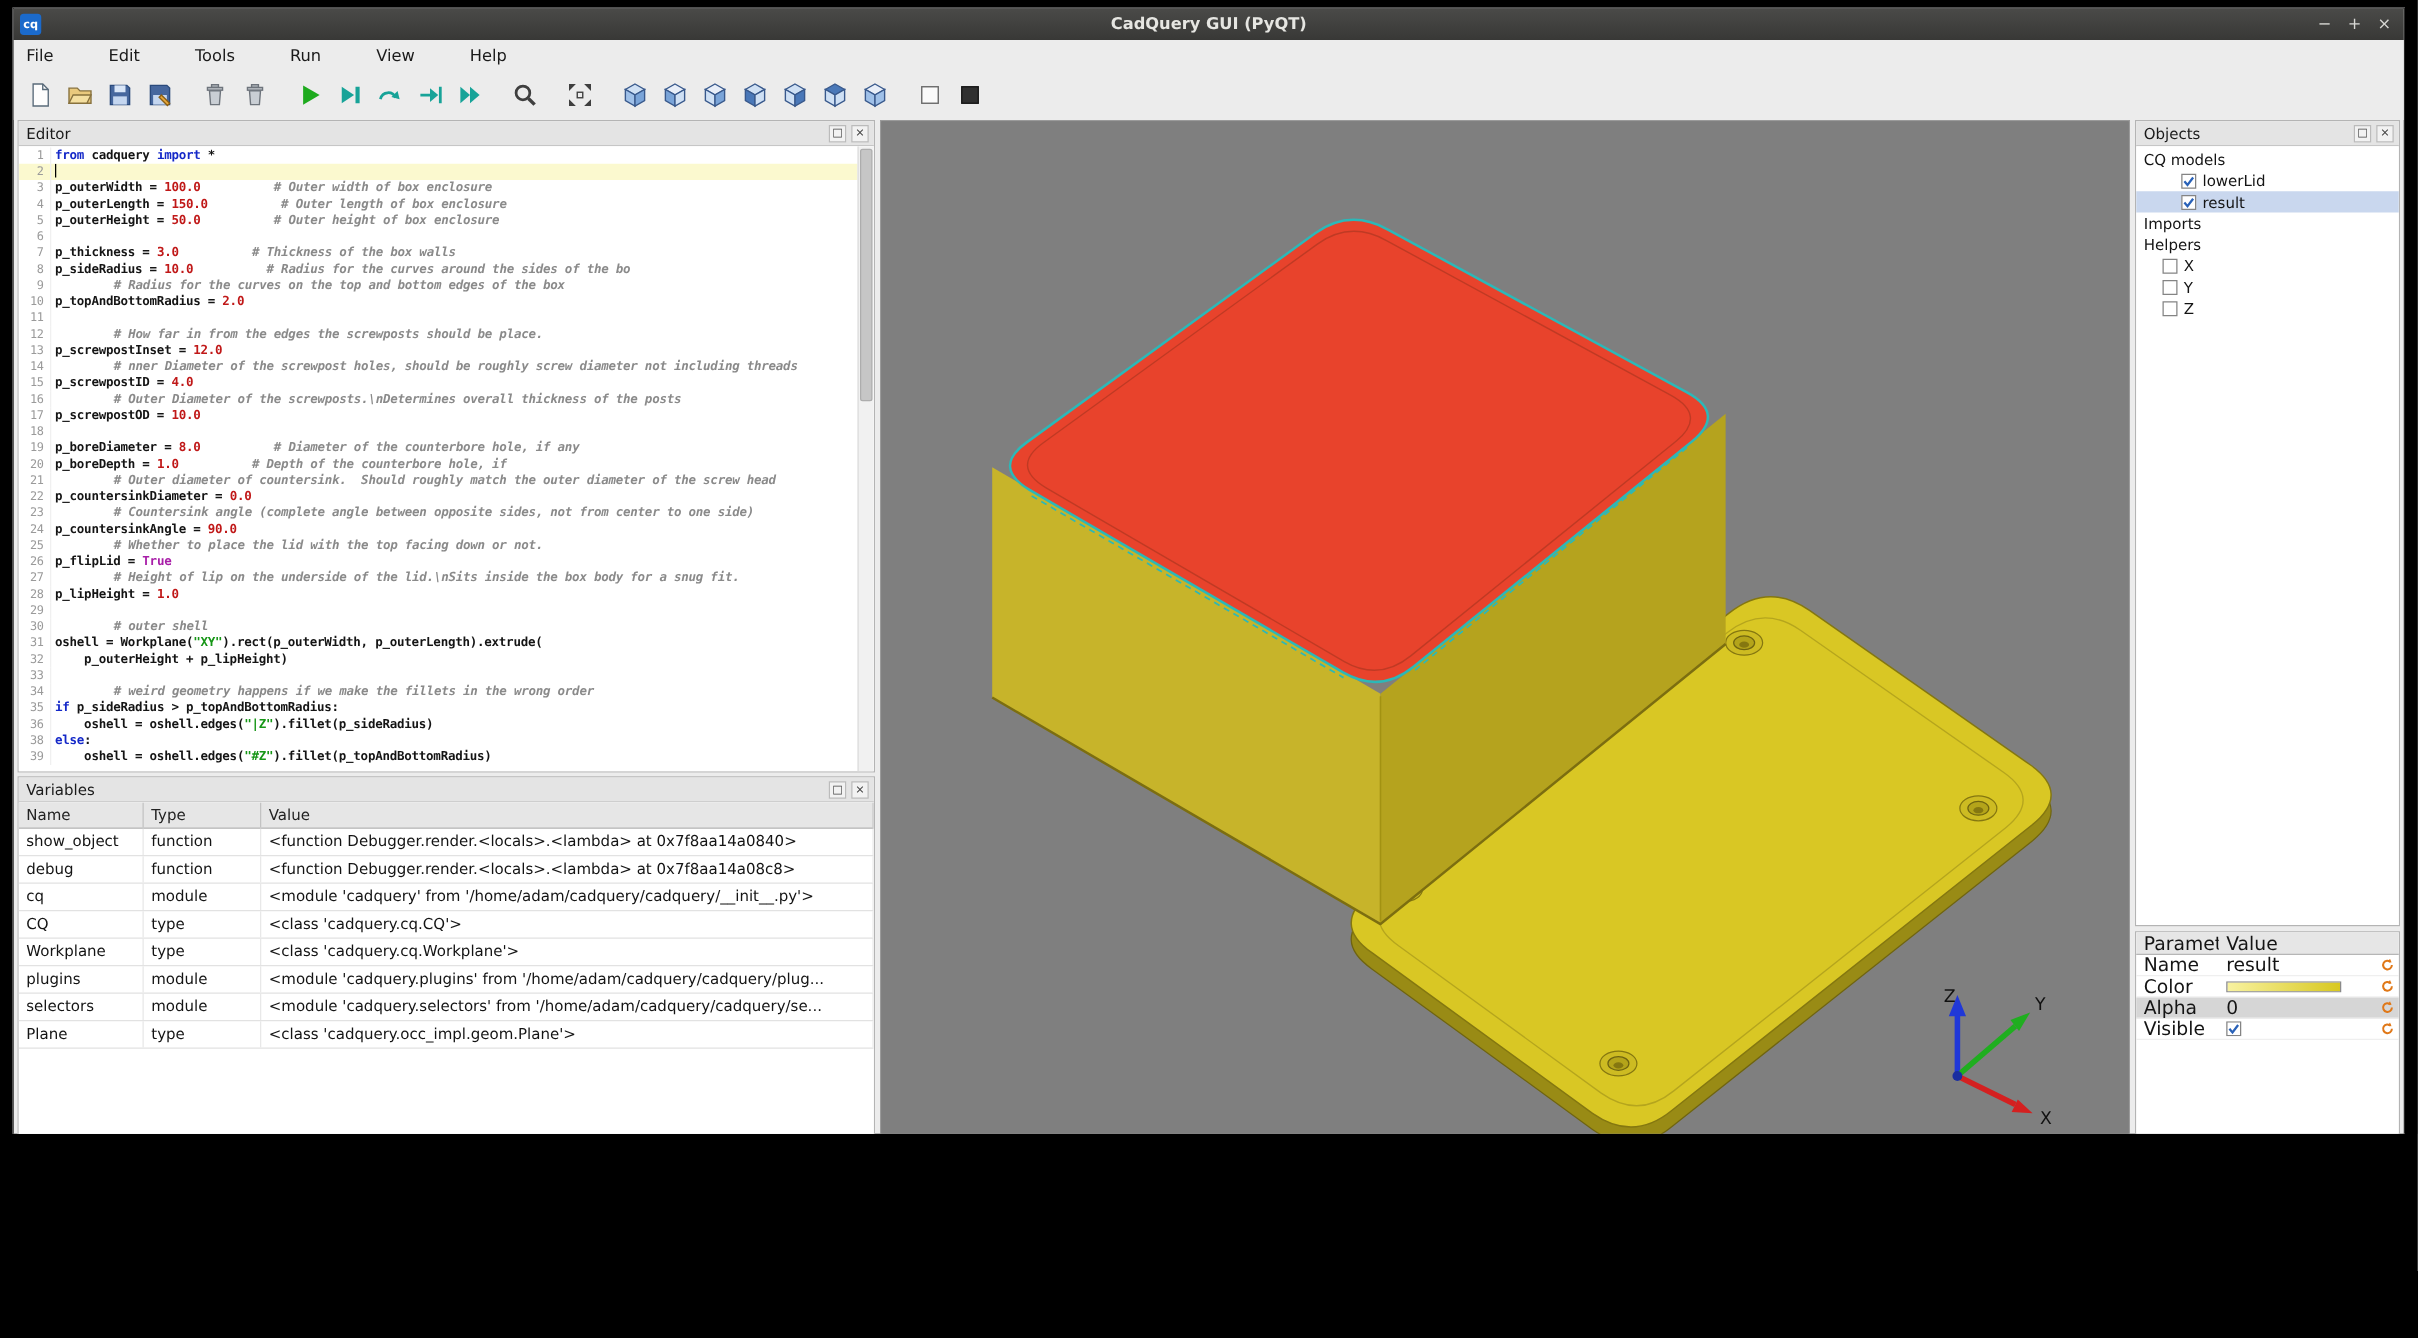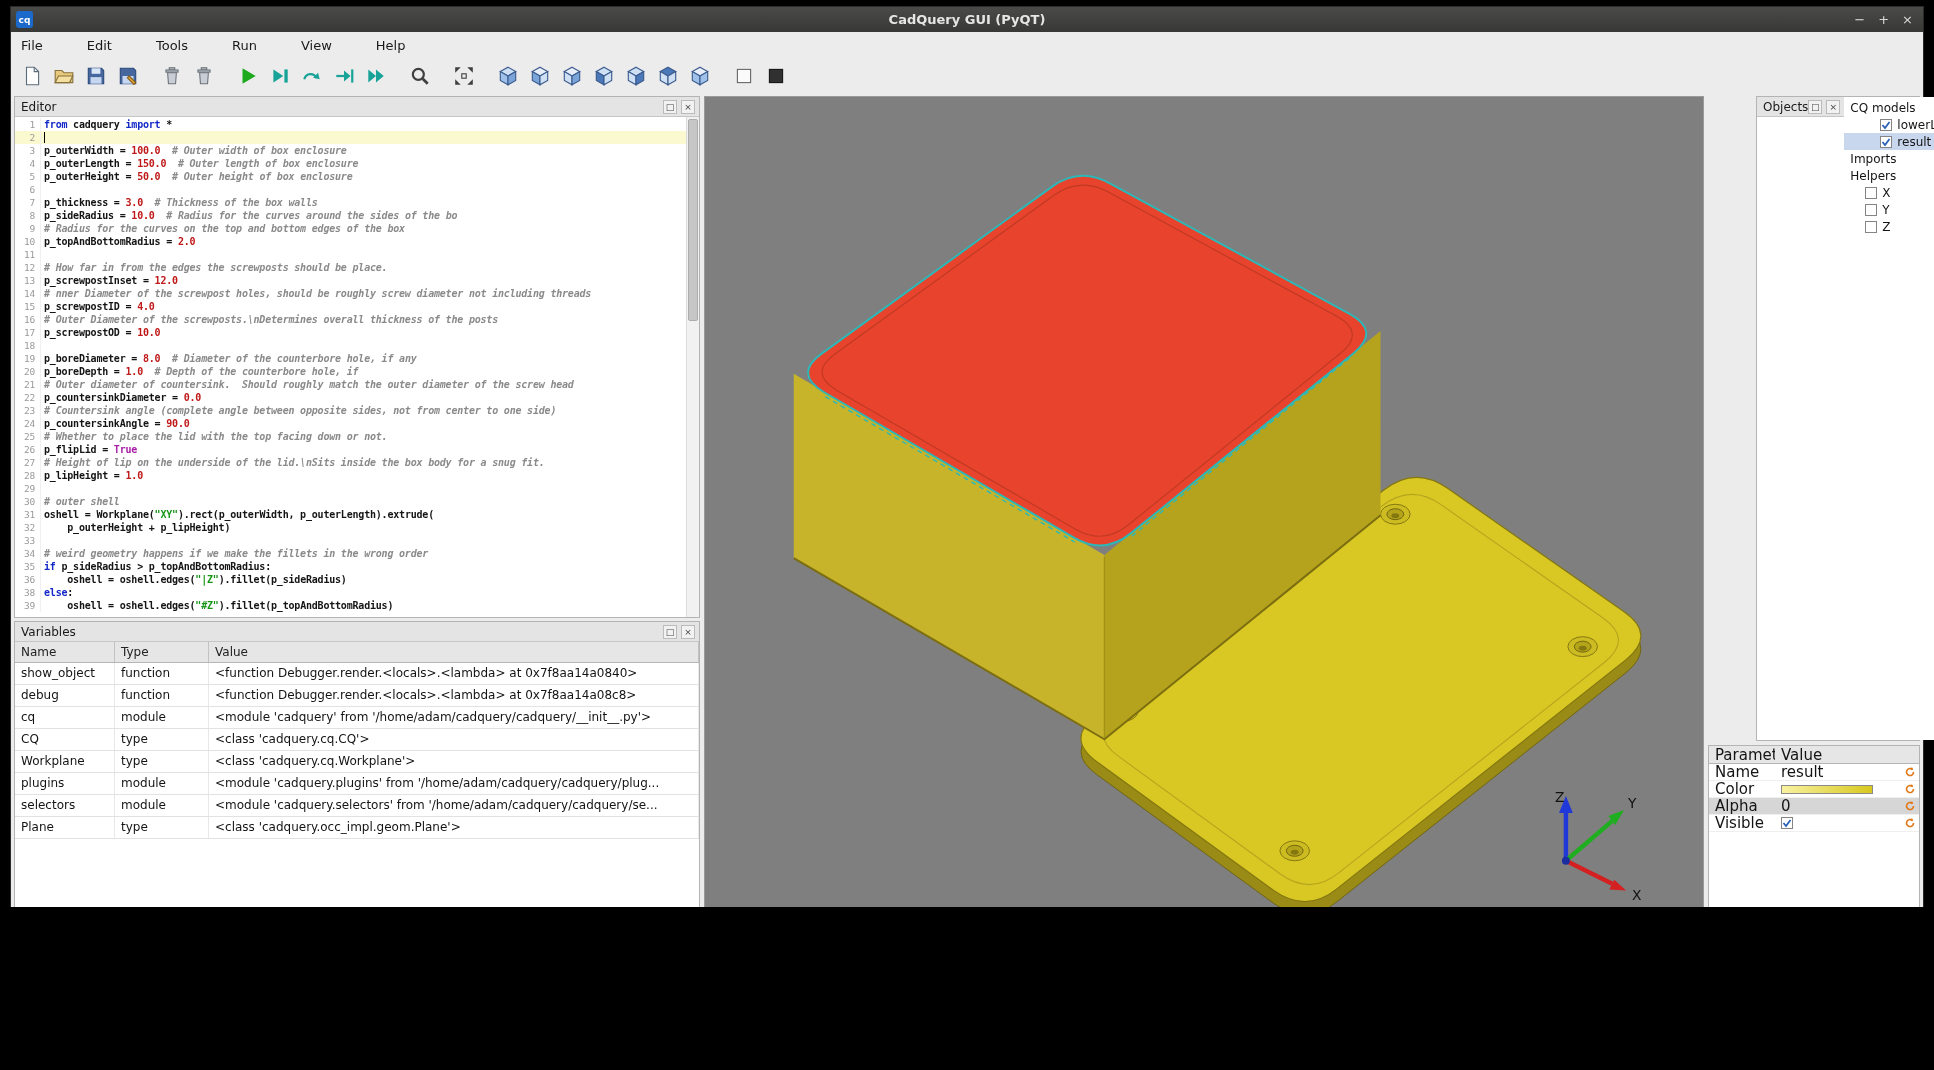--- a/index.html
+++ b/index.html
@@ -28,42 +28,42 @@
 .code-area{flex:1;position:relative;overflow:hidden;background:#fff;}
 #code-lines{position:absolute;top:1px;left:0;right:13px;}
 .code-line{display:flex;height:13px;line-height:13px;font-family:"DejaVu Sans Mono","Liberation Mono",monospace;font-size:10px;letter-spacing:-0.2px;white-space:pre;}
 .code-line.current{background:#fbf9cf;}
 .ln{flex:0 0 26px;text-align:right;padding-right:5px;color:#9a9a9a;font-size:9.5px;border-right:1px solid #f0f0f0;}
 .code-text{flex:1;padding-left:3px;overflow:hidden;font-weight:bold;}
 .caret{display:inline-block;width:1px;height:11px;background:#000;vertical-align:-2px;}
 .sg-pl{color:#141414;}
 .sg-kw{color:#1428c8;}
 .sg-num{color:#c01818;}
-.sg-cm{color:#8a8a8a;font-style:italic;}
+.sg-cm{color:#8a8a8a;font-style:italic;padding-left:47px;}
 .sg-str{color:#169616;}
 .sg-cst{color:#a81ea8;}
 .scrollbar{position:absolute;top:0;right:0;bottom:0;width:13px;background:#f1f1f1;border-left:1px solid #dcdcdc;}
 .scrollbar .thumb{position:absolute;left:1px;right:1px;top:2px;height:202px;background:#c6c6c6;border:1px solid #adadad;border-radius:2px;}
 .vars-panel{flex:1;display:flex;flex-direction:column;min-height:0;}
 .var-table{flex:1;overflow:hidden;font-size:12px;background:#fff;}
 .vt-row{display:flex;height:22px;line-height:21px;border-bottom:1px solid #e2e2e2;}
 .vt-head{background:#e6e6e6;border-bottom:1px solid #b6b6b6;height:21px;}
 .vt-cell{padding-left:6px;overflow:hidden;white-space:nowrap;border-right:1px solid #e8e8e8;color:#141414;}
 .vt-head .vt-cell{border-right:1px solid #c2c2c2;color:#222;}
 .vt-cell.c0{flex:0 0 100px;}
 .vt-cell.c1{flex:0 0 94px;}
 .vt-cell.c2{flex:1;}
 .tabbar{flex:0 0 26px;height:26px;display:flex;align-items:flex-start;padding-left:2px;gap:1px;}
 .tab{padding:3px 10px 4px;font-size:12px;color:#222;background:#dcdcdc;border:1px solid #b2b2b2;border-top:none;border-radius:0 0 3px 3px;white-space:nowrap;}
 .tab.active{background:#f4f4f4;}
 .viewport{flex:1;position:relative;min-width:0;border:1px solid #9a9a9a;background:#7f7f7f;}
 .viewport svg{display:block;width:100%;height:100%;}
 .viewport text{font-family:"DejaVu Sans",sans-serif;font-size:14px;}
 .rightcol{flex:0 0 212px;width:212px;display:flex;flex-direction:column;gap:4px;min-height:0;}
-.objects-panel{flex:0 0 645px;height:645px;display:flex;margin-left:48px;}
+.objects-panel{flex:0 0 645px;height:645px;display:flex;flex-direction:column;}
 .obj-tree{flex:1;font-size:12px;padding-top:2px;background:#fff;}
 .tree-row{display:flex;align-items:center;height:17px;color:#141414;}
 .tree-row.selected{background:#c9d7ee;}
 .cb{width:12px;height:12px;border:1px solid #848484;background:#fff;margin-right:5px;display:inline-flex;align-items:center;justify-content:center;flex:0 0 12px;}
 .tree-label{white-space:nowrap;}
 .param-panel{flex:1;display:flex;flex-direction:column;min-height:0;}
 #param-table{font-size:15px;background:#fff;flex:1;}
 .pr-row{display:flex;align-items:center;height:17px;border-bottom:1px solid #efefef;}
 .pr-head{background:#e6e6e6;border-bottom:1px solid #b6b6b6;height:18px;}
 .pr-row.selected{background:#d6d6d6;}

